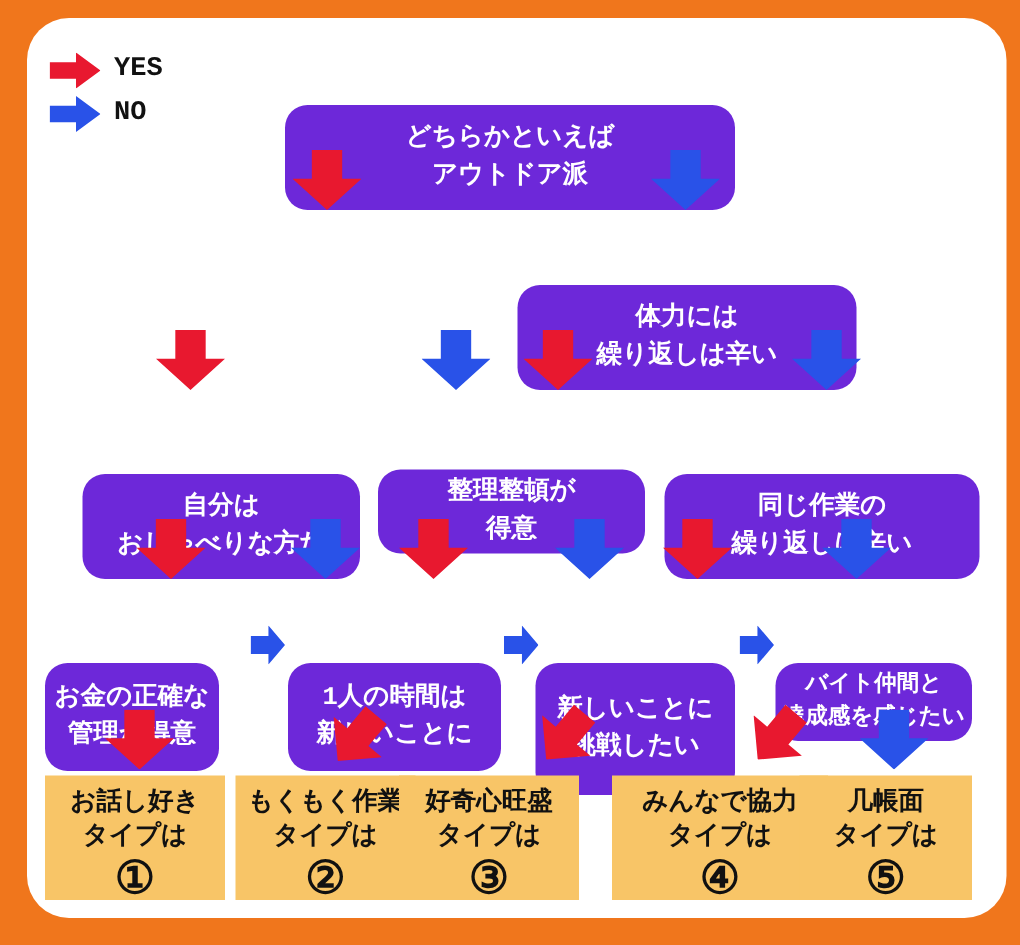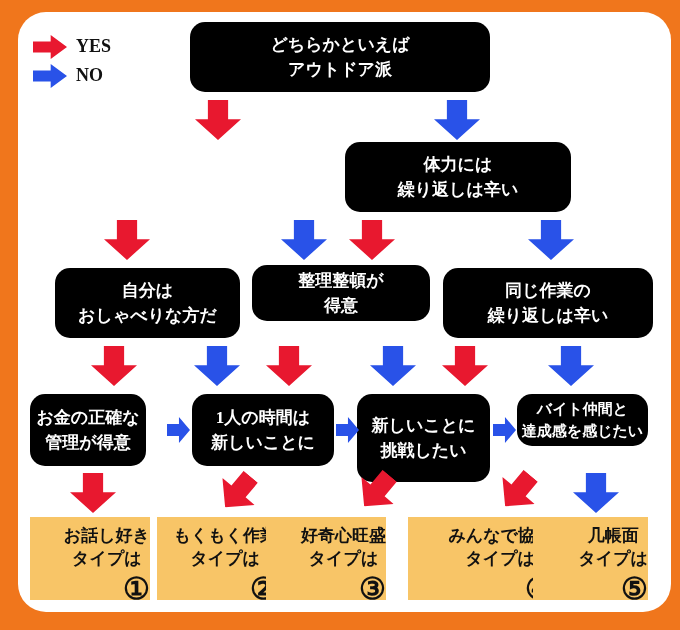--- a/index.html
+++ b/index.html
@@ -1,36 +1,37 @@
 <!DOCTYPE html>
 <html><head>
 <meta charset="utf-8">
 <style>
   html,body{margin:0;padding:0;}
   .canvas{
     position:relative;width:680px;height:630px;
     background:#F0761C;overflow:hidden;
-    font-family:Liberation Serif, serif;
+    font-family:Liberation Mono, monospace;
   }
   .panel{
     position:absolute;left:18px;top:12px;width:653px;height:600px;
     background:#ffffff;border-radius:28px;
   }
   
   .qbox{
-    position:absolute;background:#000000;color:#ffffff;
+    position:absolute;background:#6d28d9;color:#ffffff;
     border-radius:15px;display:flex;align-items:center;justify-content:center;
     text-align:center;font-weight:bold;font-size:17px;line-height:1.5;
     white-space:pre-line;
+    margin-top:48px;
   }
   .qbox.sm{font-size:15px;}
   
   .rbox{
     position:absolute;background:#F8C567;color:#111111;
-    display:flex;flex-direction:column;align-items:flex-end;
+    display:flex;flex-direction:column;align-items:center;
     text-align:center;font-weight:bold;font-size:17px;line-height:1.35;
     white-space:pre-line;padding-top:8px;box-sizing:border-box;top:517px;height:83px;
   }
   .rnum{font-size:30px;font-weight:bold;line-height:1.1;margin-top:1px;}
   
   .ar{position:absolute;}
   .ar.red{background:#E8182F;}
   .ar.blue{background:#2952E8;}
   .down{clip-path:polygon(28% 0,72% 0,72% 48%,100% 48%,50% 100%,0 48%,28% 48%);}
   .right{clip-path:polygon(0 27%,52% 27%,52% 0,100% 50%,52% 100%,52% 73%,0 73%);}

